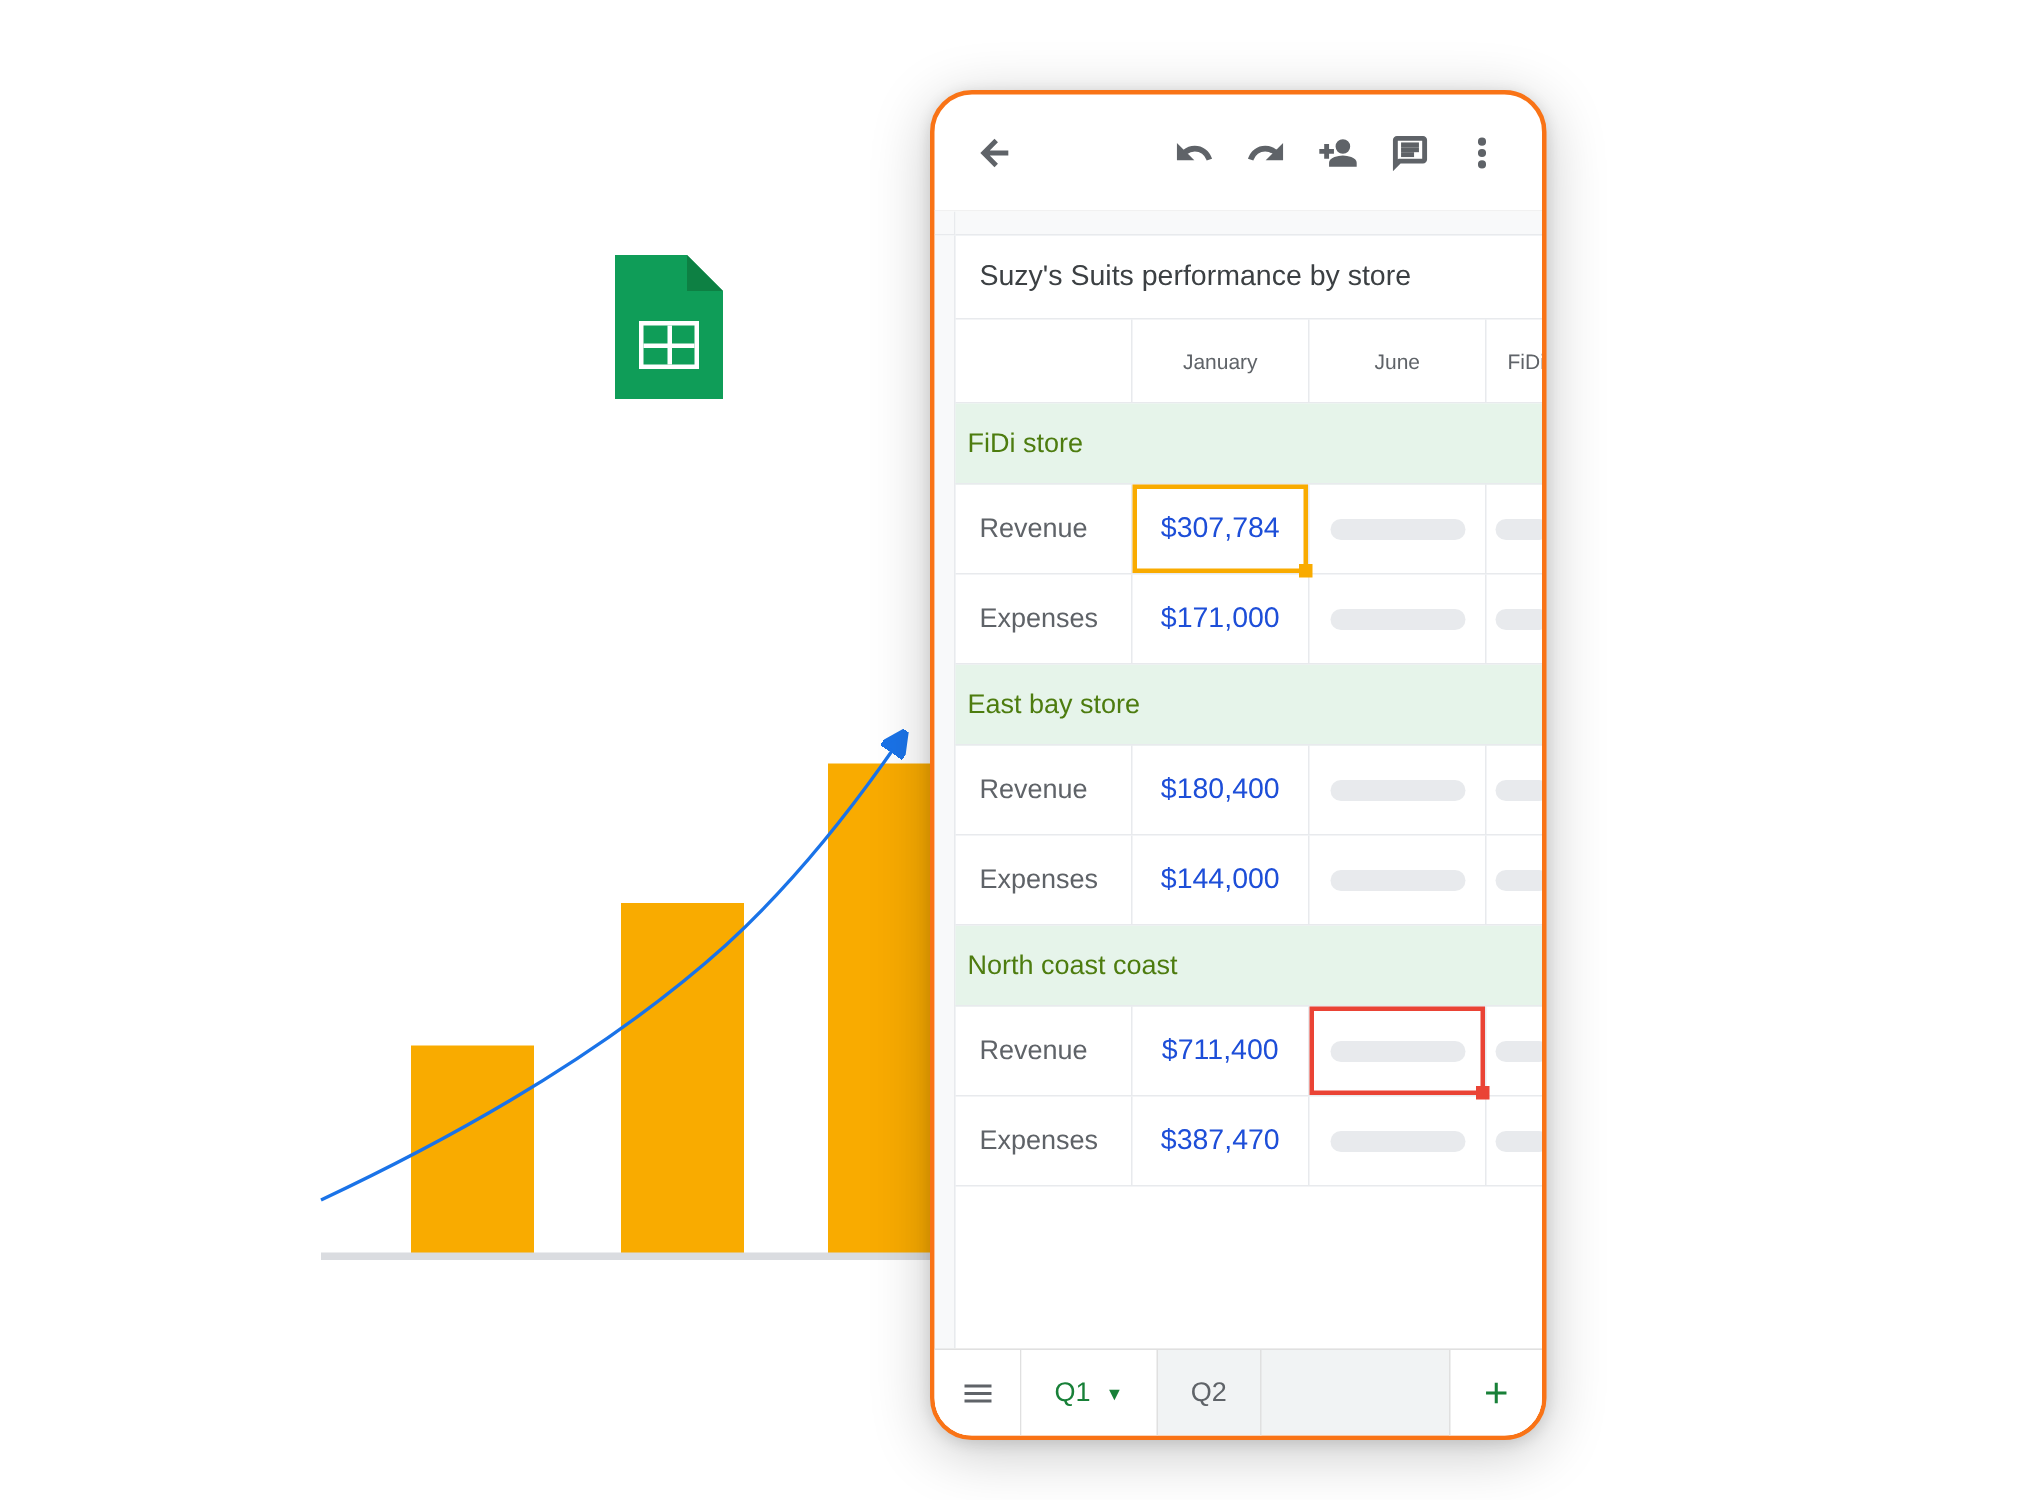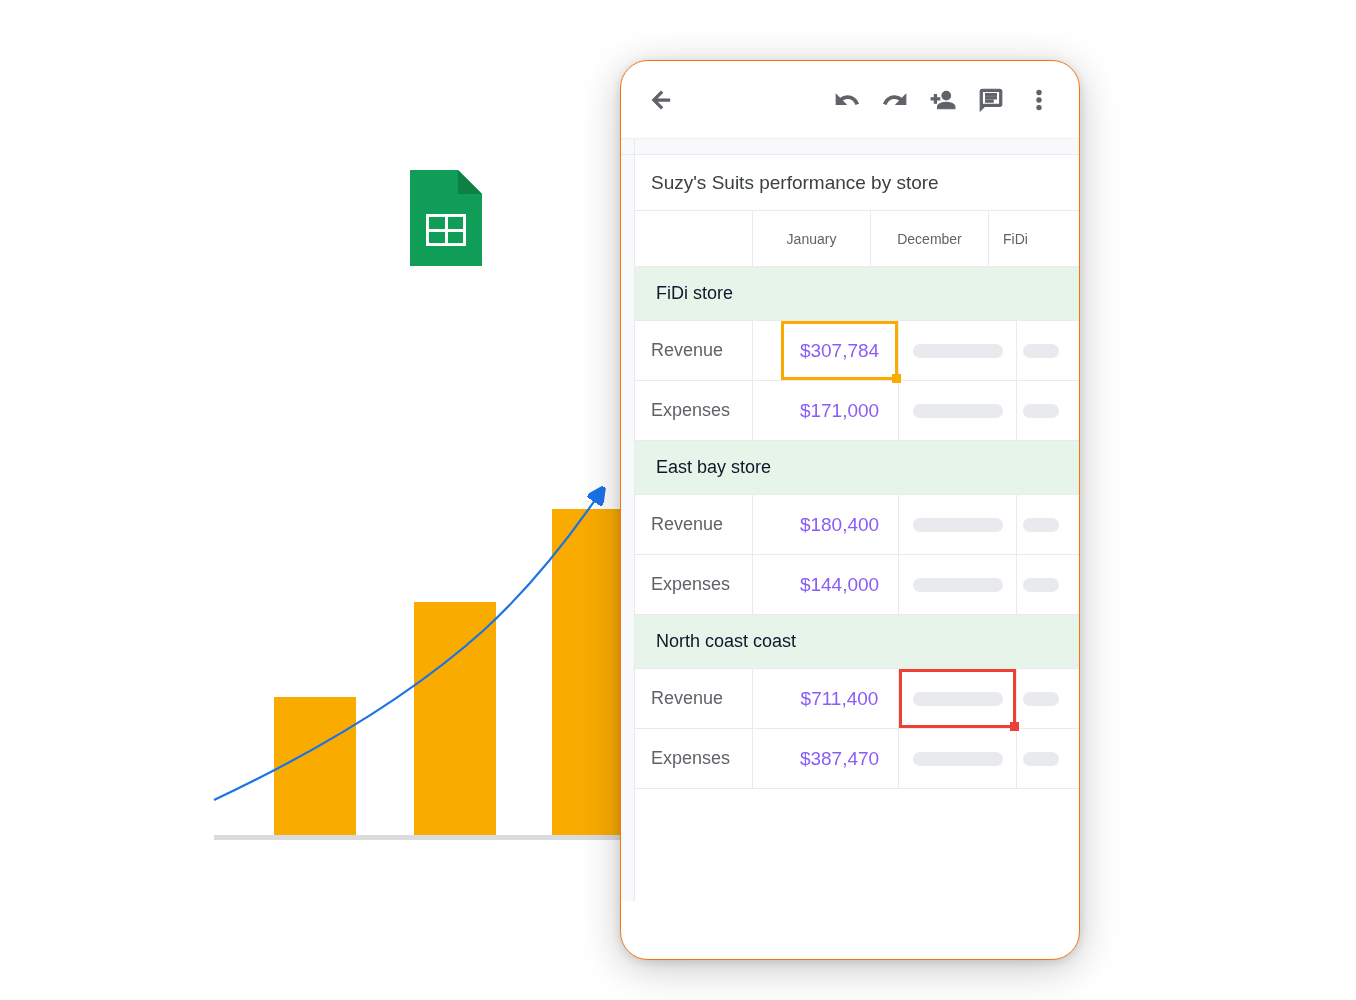--- a/index.html
+++ b/index.html
@@ -108,27 +108,27 @@
       overflow: visible;
       fill: none;
       stroke: #1a73e8;
       stroke-width: 2.2;
     }
     
     .phone {
       position: absolute;
       left: 420px;
       top: 0;
-      width: 460px;
+      width: 411px;
       height: 900px;
       border-radius: 28px;
       background: #fff;
       box-shadow: 0 8px 40px rgba(0,0,0,0.22), 0 2px 10px rgba(0,0,0,0.12);
       overflow: hidden;
-      border: 1px solid #f97316;
+      border: 3px solid #f97316;
     }
     .toolbar {
       height: 78px;
       display: flex;
       align-items: center;
       padding: 0 20px;
       gap: 8px;
       border-bottom: 1px solid #f1f1f1;
     }
     .toolbar .spacer { flex: 1; }
@@ -202,23 +202,23 @@
       display: flex;
       align-items: center;
       justify-content: center;
       color: #5f6368;
       font-size: 14px;
     }
     .store-row {
       height: 54px;
       display: flex;
       align-items: center;
-      padding-left: 21px;
+      padding-left: 8px;
       background: #e6f4ea;
-      color: #0f172a;
+      color: #4d7c0f;
       font-size: 18px;
       font-weight: 500;
       border-bottom: 1px solid #e8eaed;
     }
     .data-row {
       height: 60px;
       display: flex;
       border-bottom: 1px solid #e8eaed;
       position: relative;
     }
@@ -226,24 +226,23 @@
       display: flex;
       align-items: center;
       padding-left: 16px;
       color: #5f6368;
       font-size: 18px;
     }
     .val-cell {
       display: flex;
       align-items: center;
       justify-content: center;
-      color: #8b5cf6;
+      color: #1d4ed8;
       font-size: 19px;
       position: relative;
-      margin-left: 28px;
     }
     .val-cell span { position: relative; z-index: 1; }
     .pill {
       width: 90px;
       height: 14px;
       border-radius: 7px;
       background: #e8eaed;
     }
     .pill-cell {
       display: flex;
@@ -394,21 +393,21 @@
         <div class="title-row">
           <span>Suzy's Suits performance by store</span>
         </div>
 
         <div class="hdr-row">
           <div class="col-a"></div>
           <div class="col-b hdr-cell">
               <span>January</span>
             </div>
           <div class="col-c hdr-cell">
-              <span>December</span>
+              <span>June</span>
             </div>
           <div class="col-d hdr-cell" style="justify-content:flex-start;padding-left:14px;">
               <span>FiDi</span>
             </div>
         </div>
 
         <div class="store-row">
             <span>FiDi store</span>
           </div>
         <div class="data-row">
@@ -507,16 +506,31 @@
             </div>
           <div class="col-d pill-cell" style="justify-content:flex-start;padding-left:6px;">
               <div class="pill short"></div>
             </div>
         </div>
 
 
       </div>
     </div>
 
+    <div class="tabs">
+      <div class="tab-btn">
+        <svg width="24" height="24" viewBox="0 0 24 24" fill="#5f6368">
+            <path d="M3 18h18v-2H3v2zm0-5h18v-2H3v2zm0-7v2h18V6H3z"></path>
+          </svg>
+      </div>
+      <div class="tab active">
+        <span>Q1</span>
+        <span class="chev">▼</span>
+      </div>
+      <div class="tab inactive">
+        <span>Q2</span>
+      </div>
+      <div class="add-tab">+</div>
+    </div>
 
   </div>
 
 </div>
 
 </body></html>

